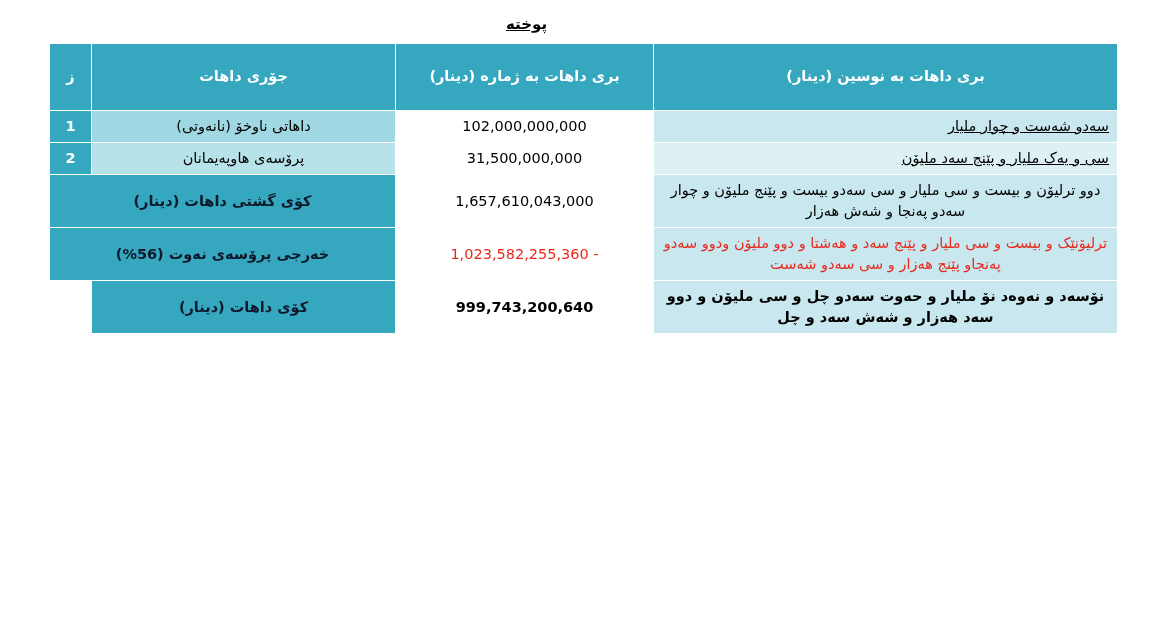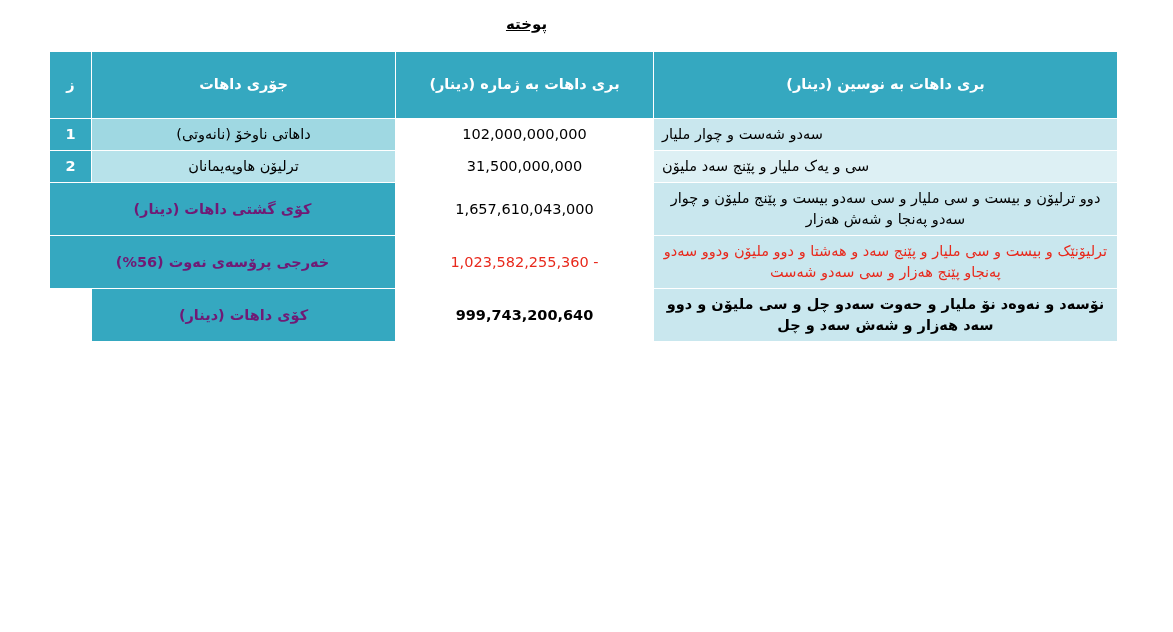--- a/index.html
+++ b/index.html
@@ -12,21 +12,21 @@
     height: 632px;
     font-family: "DejaVu Sans", "Liberation Sans", sans-serif;
     color: #000000;
     position: relative;
     overflow: hidden;
   }
   .title-wrap {
     width: 1173px;
     text-align: center;
     padding-top: 14px;
-    padding-bottom: 18px;
+    padding-bottom: 10px;
   }
   .title-wrap span {
     display: inline-block;
     font-size: 15px;
     font-weight: bold;
     text-decoration: underline;
     
     transform: translateX(-60px);
   }
   table.revenue {
@@ -70,28 +70,29 @@
     text-align: center;
     margin-left: 24px;
   }
   td.num {
     background: #ffffff;
     text-align: center;
     font-family: "DejaVu Sans", "Liberation Sans", sans-serif;
   }
   td.words {
     background: #C9E7EE;
-    text-align: left;
+    text-align: right;
+    text-decoration: underline;
   }
   tr.alt td.type { background: #B7E2EA; }
   tr.alt td.words { background: #DDF0F4; }
 
   td.label-teal {
     background: #35A8C0;
-    color: #701a75;
+    color: #0f172a;
     font-weight: bold;
     text-align: center;
   }
   td.total-words {
     background: #C9E7EE;
     text-align: center;
   }
   td.red-text { color: #E8291C; }
   td.bold-text { font-weight: bold; }
   td.blank {
@@ -127,21 +128,21 @@
     <tr>
       <td class="words">سەدو شەست و چوار ملیار</td>
       <td class="num">102,000,000,000</td>
       <td class="type">داهاتی ناوخۆ (نانەوتی)</td>
       <td class="idx">1</td>
     </tr>
 
     <tr class="alt">
       <td class="words">سی و یەک ملیار و پێنج سەد ملیۆن</td>
       <td class="num">31,500,000,000</td>
-      <td class="type">ترلیۆن هاوپەیمانان</td>
+      <td class="type">پرۆسەی هاوپەیمانان</td>
       <td class="idx">2</td>
     </tr>
 
 
     <tr>
       <td class="total-words">دوو ترلیۆن و بیست و سی ملیار و سی سەدو بیست و پێنج ملیۆن و چوار سەدو پەنجا و شەش هەزار</td>
       <td class="num">1,657,610,043,000</td>
       <td class="label-teal" colspan="2">کۆی گشتی داهات (دینار)</td>
     </tr>
 

